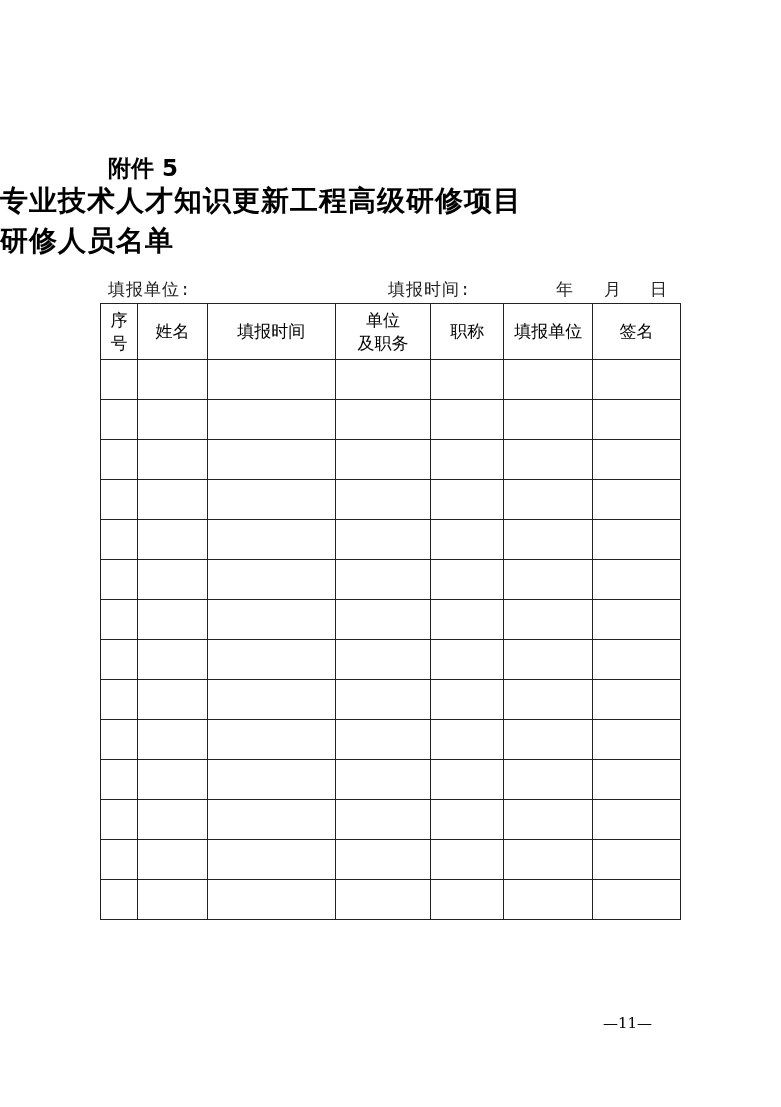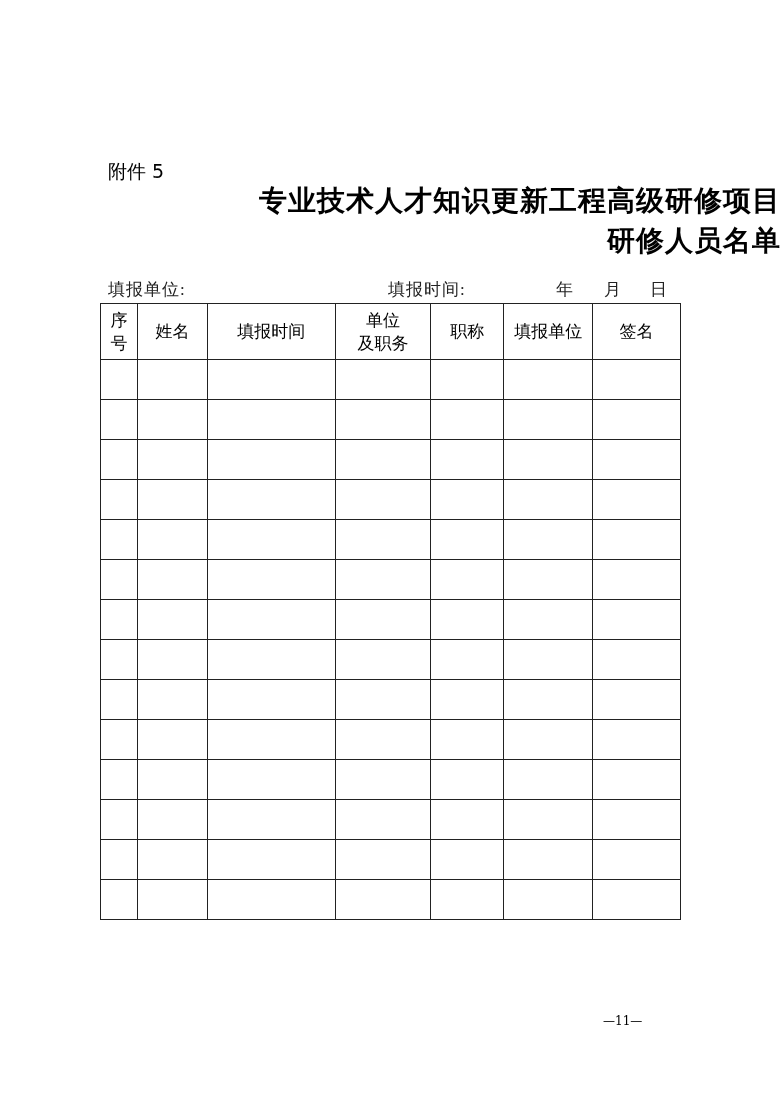--- a/index.html
+++ b/index.html
@@ -1,26 +1,26 @@
 <!DOCTYPE html>
 <html><head>
 <meta charset="utf-8">
 <style>
   html, body { margin:0; padding:0; background:#fff; }
   body { width:781px; height:1107px; position:relative; overflow:hidden; color:#000; }
-  .attach { position:absolute; left:108px; top:159px; font-family:"DejaVu Sans", sans-serif; font-size:19px; }
-  .title { position:absolute; left:0; width:781px; text-align:right; font-family:"DejaVu Serif", serif; font-weight:bold; font-size:28px; letter-spacing:1px; }
+  .attach { position:absolute; left:108px; top:153px; font-family:"DejaVu Sans", sans-serif; font-size:23px;font-weight:bold; }
+  .title { position:absolute; left:0; width:781px; text-align:left; font-family:"DejaVu Serif", serif; font-weight:bold; font-size:28px; letter-spacing:1px; }
   .t1 { top:182px; }
   .t2 { top:222px;font-family:Liberation Serif, serif; }
-  .fill { position:absolute; top:278px; font-family:Liberation Serif, serif; font-size:17px; color:#222; letter-spacing:1px; }
+  .fill { position:absolute; top:278px; font-family:Liberation Mono, monospace; font-size:17px; color:#222; letter-spacing:1px; }
   table { position:absolute; left:100px; top:303px; width:581px; border-collapse:collapse; font-family:"DejaVu Sans", sans-serif; font-size:17px; }
   td, th { border:1.5px solid #222; padding:0; text-align:center; vertical-align:middle; font-weight:normal; }
   thead th { height:55px; line-height:23px; }
   tbody td { height:39px; }
-  .pg { position:absolute; left:603px; top:1014px; font-family:"DejaVu Serif", serif; font-size:12px; }
+  .pg { position:absolute; left:603px; top:1014px; font-family:"DejaVu Serif", serif; font-size:15px; }
 </style>
 </head>
 <body>
 
 <div class="attach">附件 5</div>
 <div class="title t1">专业技术人才知识更新工程高级研修项目</div>
 <div class="title t2">研修人员名单</div>
 
 <div class="fill" style="left:108px">填报单位:</div>
 <div class="fill" style="left:388px">填报时间:</div>

